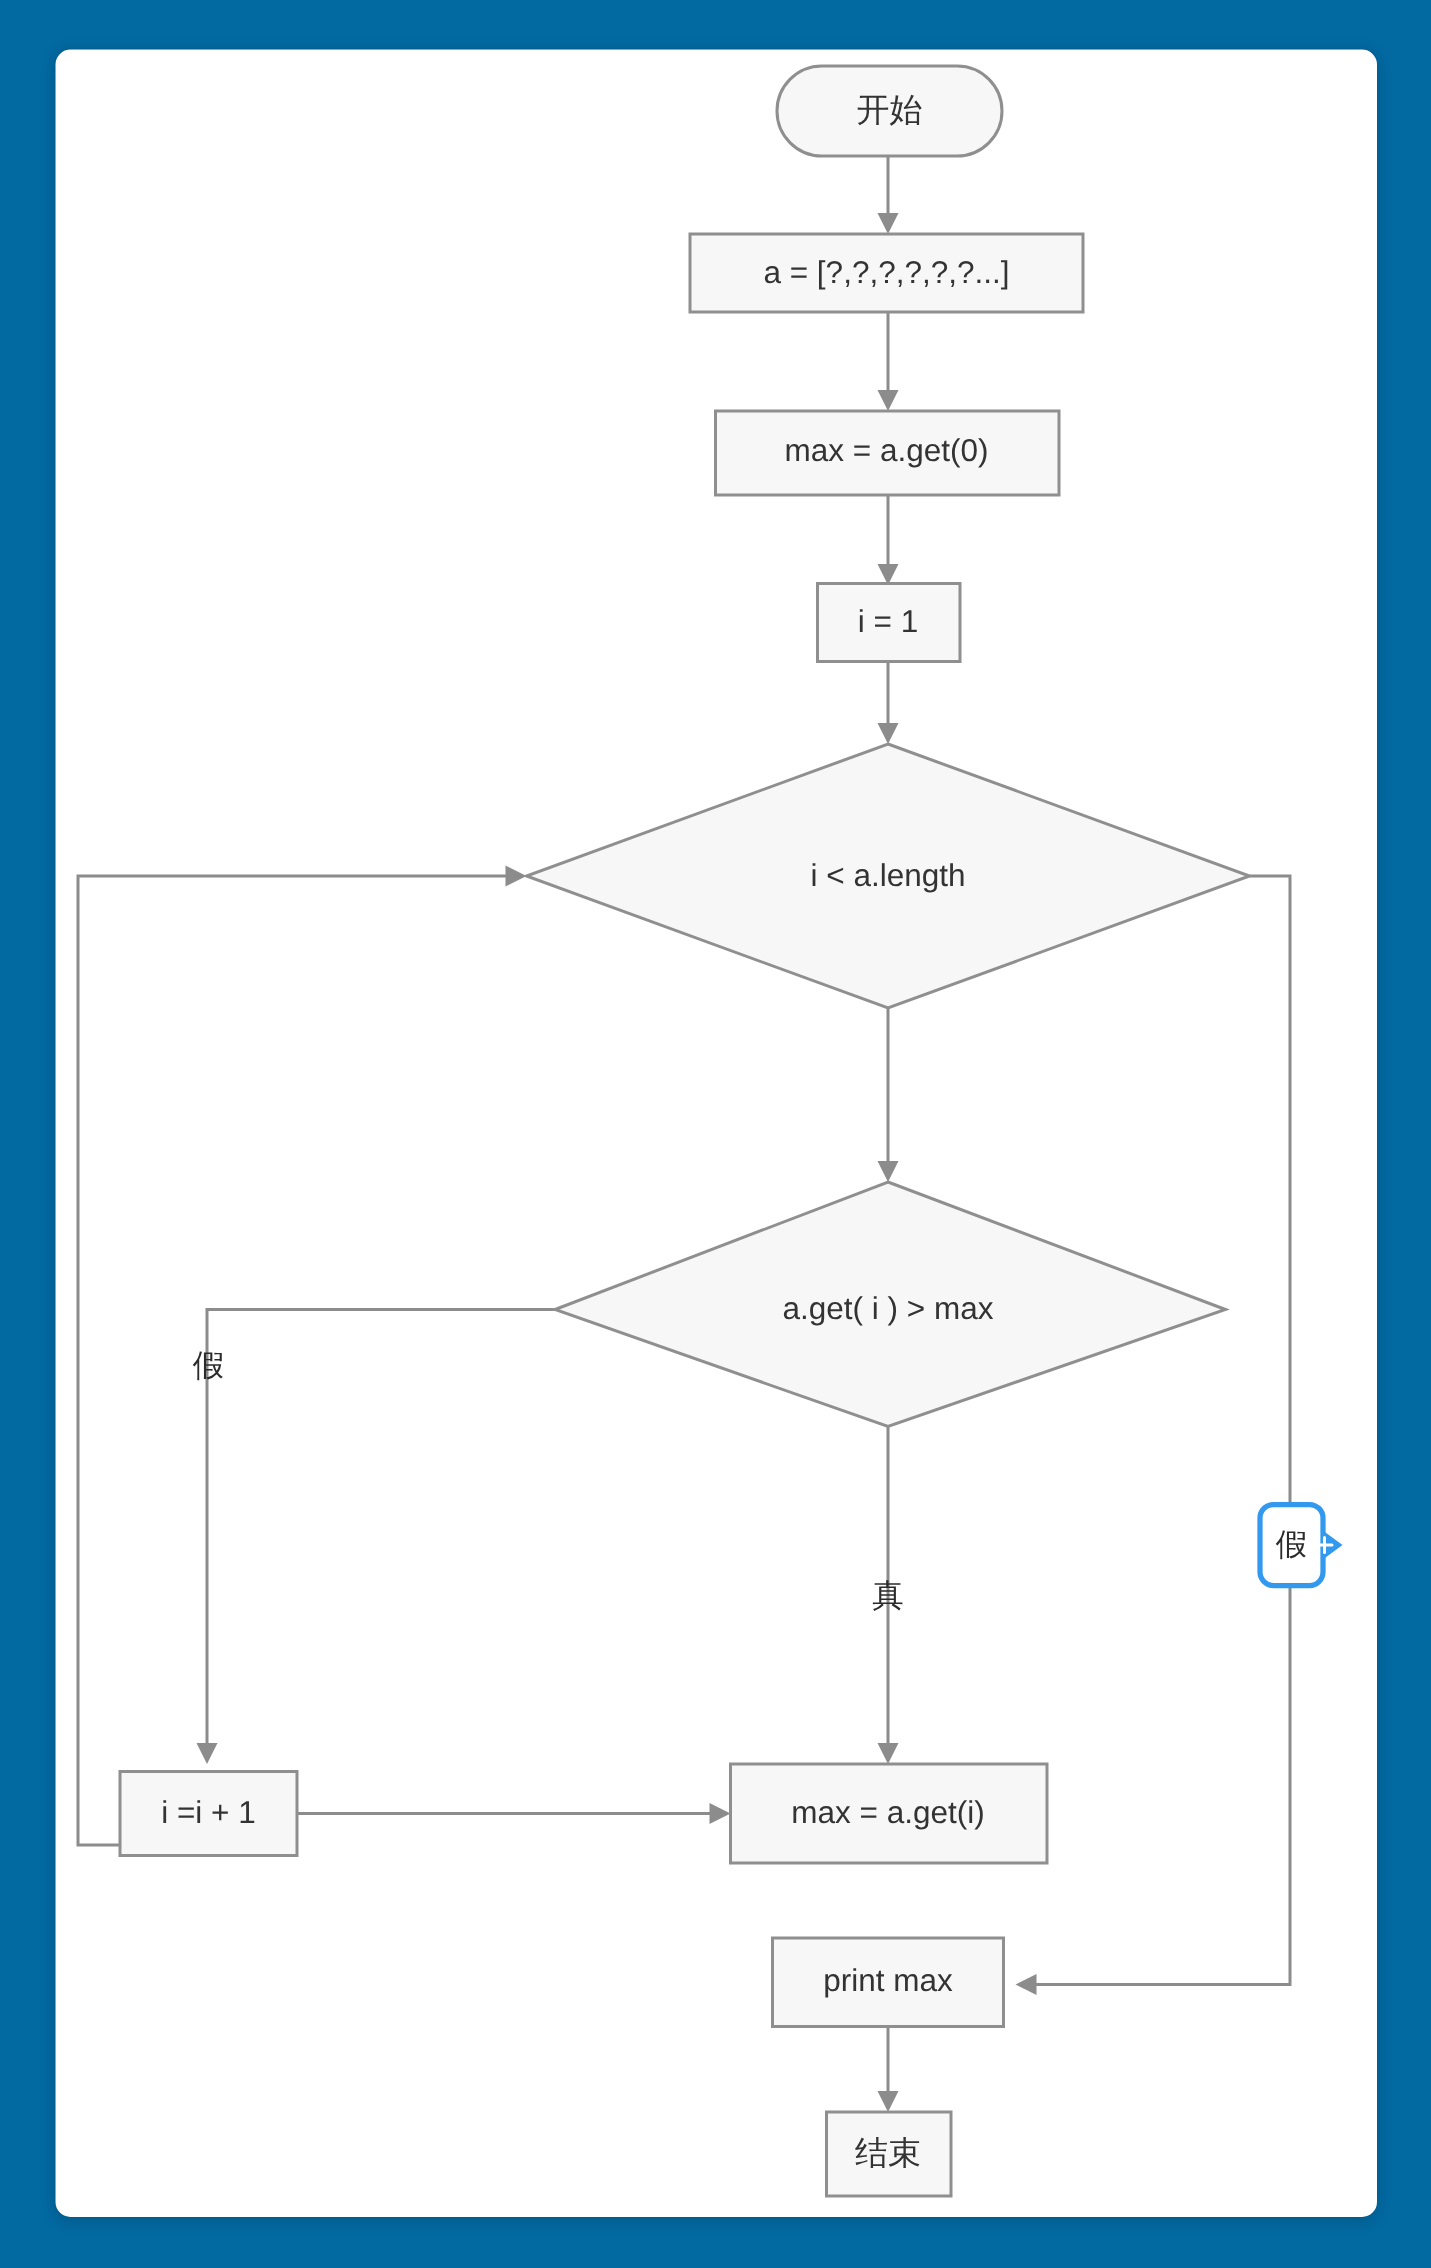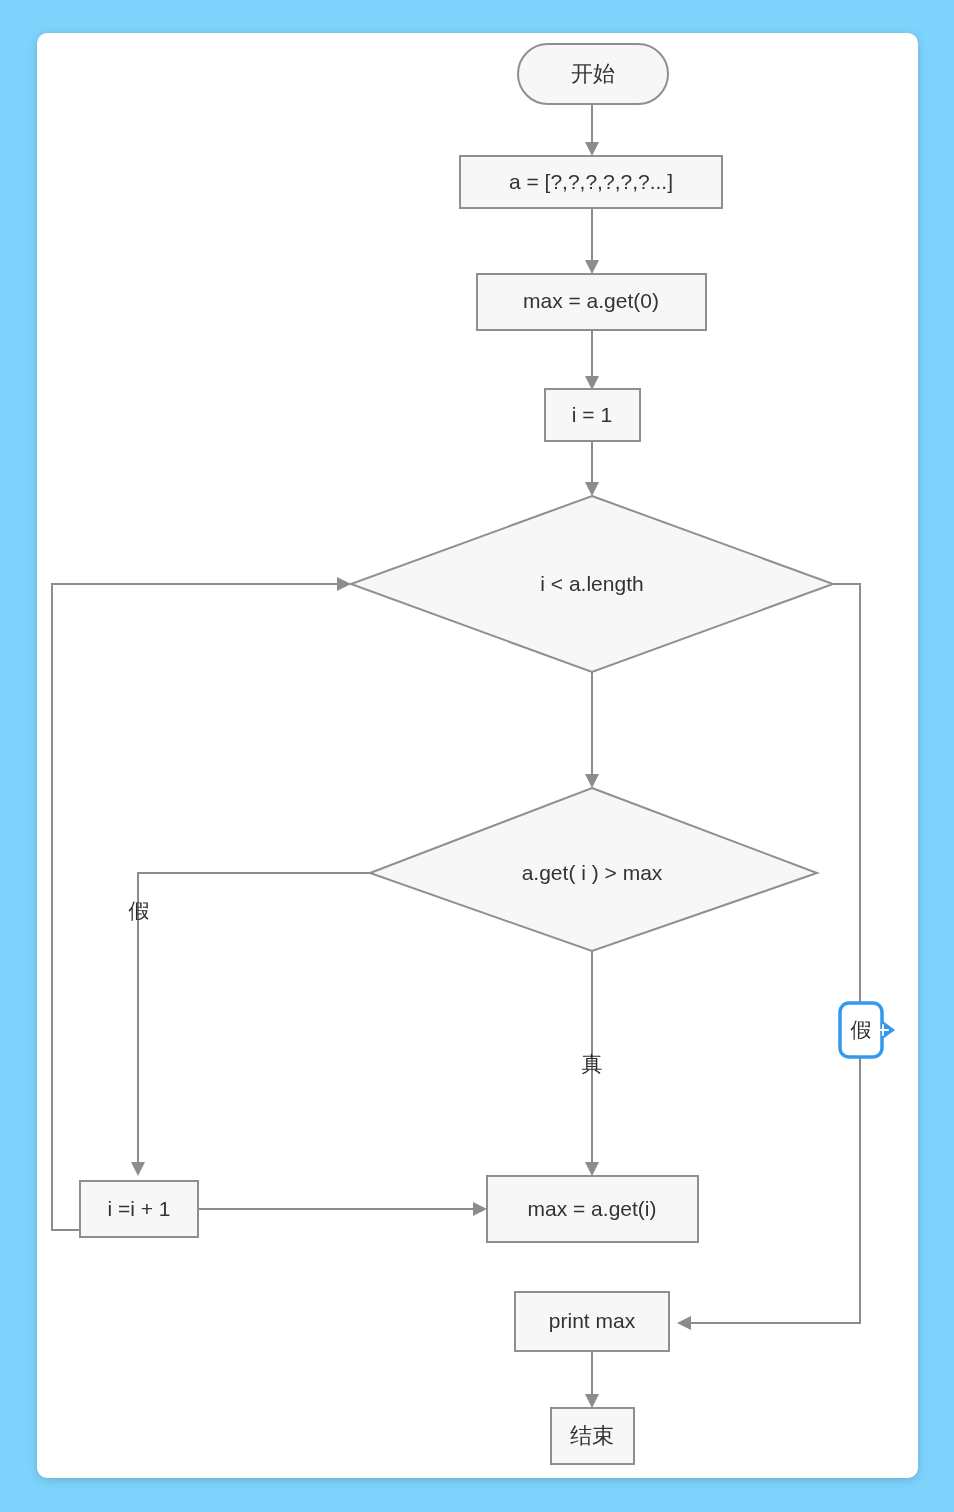--- a/index.html
+++ b/index.html
@@ -5,21 +5,21 @@
   html, body {
     margin: 0;
     padding: 0;
     background: #f2f2f2;
     font-family: "Liberation Sans", "DejaVu Sans", sans-serif;
   }
   #page {
     position: relative;
     width: 954px;
     height: 1512px;
-    background: #7dd3fc;
+    background: #0369a1;
     overflow: hidden;
   }
   #canvas-card {
     position: absolute;
     left: 37px;
     top: 33px;
     width: 881px;
     height: 1445px;
     background: #ffffff;
     border-radius: 10px;

